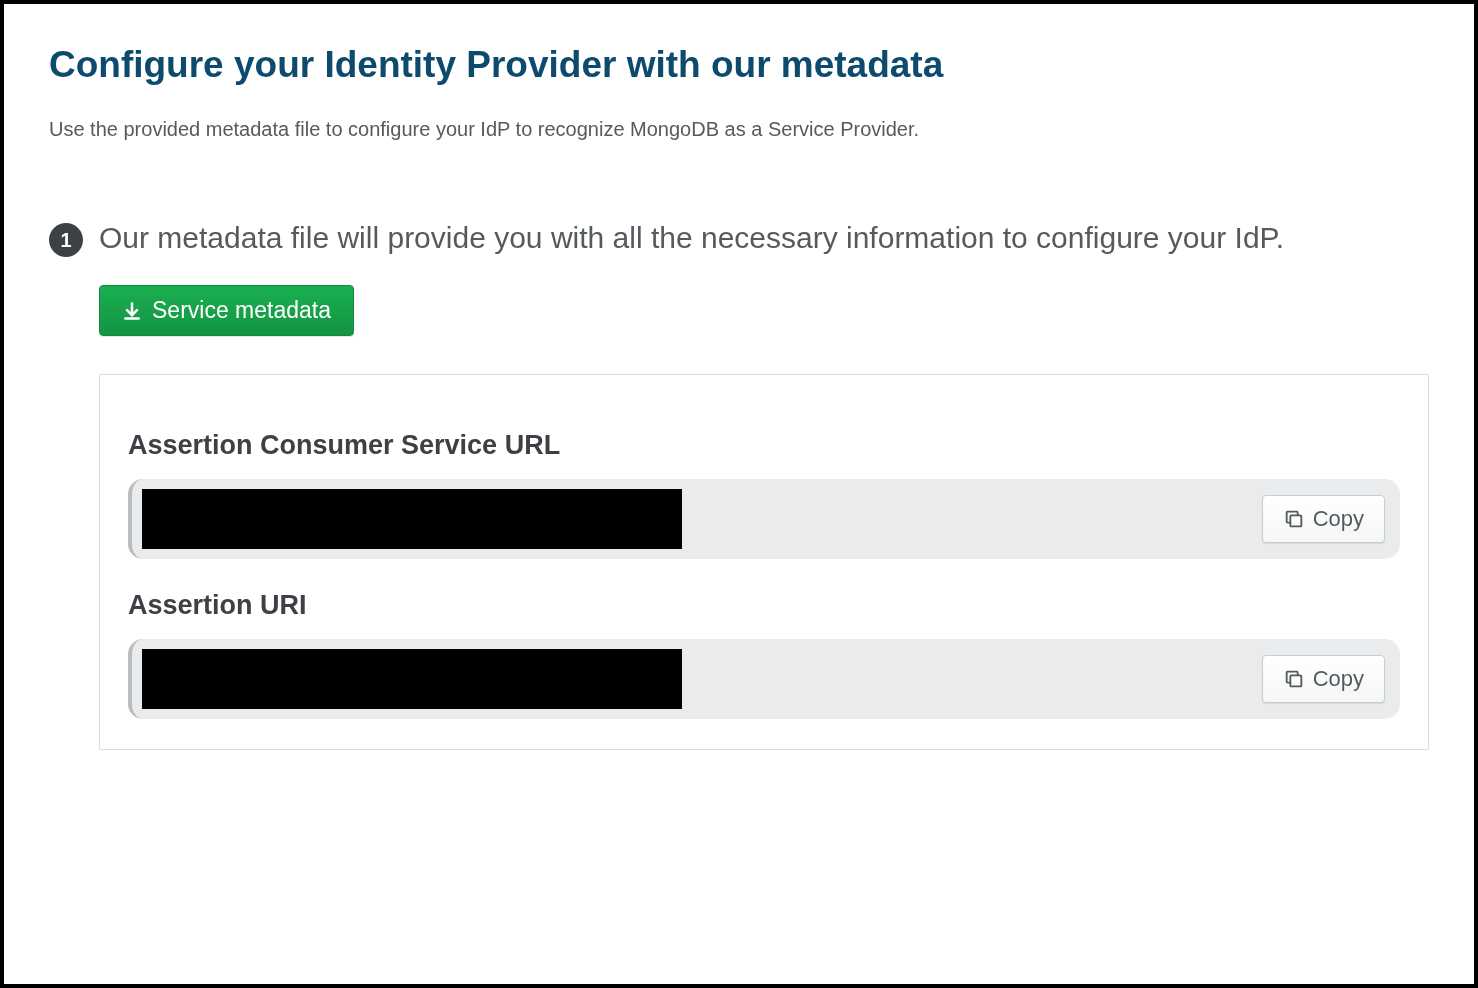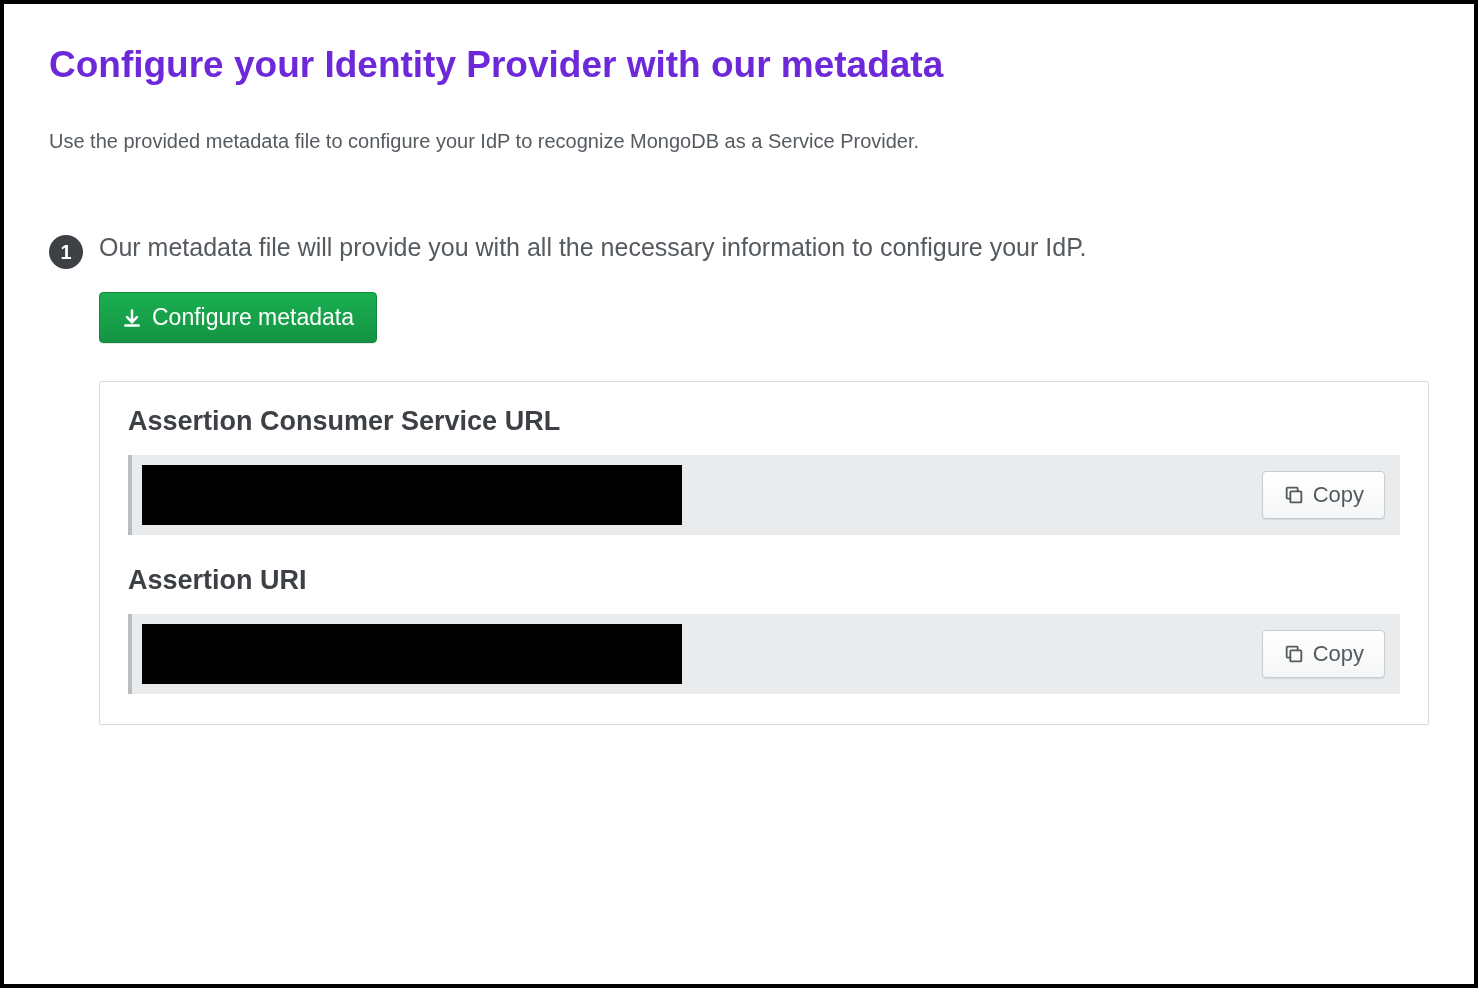--- a/index.html
+++ b/index.html
@@ -12,22 +12,22 @@
       background: #ffffff;
       border: 4px solid #000000;
       width: 1478px;
       height: 988px;
       padding: 40px 45px;
       color: #3d4044;
     }
     .page-title {
       font-size: 37px;
       font-weight: 700;
-      color: #6d28d9;
-      margin-bottom: 44px;
+      color: #0c4a6e;
+      margin-bottom: 32px;
     }
     .page-description {
       font-size: 20px;
       color: #555a5f;
       margin-bottom: 80px;
       font-weight: 400;
     }
     .step-container {
       display: flex;
       align-items: flex-start;
@@ -50,21 +50,21 @@
     .step-content {
       flex: 1;
     }
     .step-title {
       font-size: 27px;
       font-weight: 700;
       color: #3d4044;
       margin-bottom: 20px;
     }
     .step-description {
-      font-size: 25px;
+      font-size: 30px;
       color: #555a5f;
       margin-bottom: 30px;
       font-weight: 400;
     }
     .download-button {
       display: inline-flex;
       align-items: center;
       gap: 10px;
       background-color: #16a34a;
       background: linear-gradient(to bottom, #1aaf50, #149443);
@@ -81,37 +81,39 @@
       display: block;
     }
     .metadata-panel {
       margin-top: 38px;
       border: 1px solid #d7dbdf;
       border-radius: 2px;
       padding: 24px 28px 30px 28px;
     }
     .field-group {
       margin-bottom: 30px;
+      margin-top: 31px;
     }
     .field-group:last-child {
       margin-bottom: 0;
     }
     .field-label {
       font-size: 27px;
       font-weight: 700;
       color: #3d4044;
       margin-bottom: 18px;
     }
     .field-value-row {
       display: flex;
       align-items: center;
       background-color: #e9ebed;
       border-left: 4px solid #babdc0;
       padding: 10px 15px 10px 10px;
       gap: 20px;
+      border-radius: 15px;
     }
     .field-value-redacted {
       background-color: #000000;
       height: 60px;
       flex: 1;
       max-width: 810px;
     }
     .field-value-redacted.wide {
       max-width: 870px;
     }
@@ -148,21 +150,21 @@
   <div class="step-content">
     <p class="step-description">Our metadata file will provide you with all the necessary information to configure your IdP.</p>
     <button class="download-button">
       <span class="download-icon">
         <svg width="20" height="20" viewBox="0 0 24 24" fill="none" stroke="currentColor" stroke-width="3" stroke-linecap="round" stroke-linejoin="round">
           <path d="M12 3v14"></path>
           <path d="M6 11l6 6 6-6"></path>
           <path d="M4 21h16"></path>
         </svg>
       </span>
-      <span>Configure metadata</span>
+      <span>Service metadata</span>
     </button>
 
     <div class="metadata-panel">
       <div class="field-group">
         <h3 class="field-label">Assertion Consumer Service URL</h3>
         <div class="field-value-row">
           <div class="field-value-redacted"></div>
           <div class="field-value-spacer"></div>
           <button class="copy-button">
             <span class="copy-icon">

